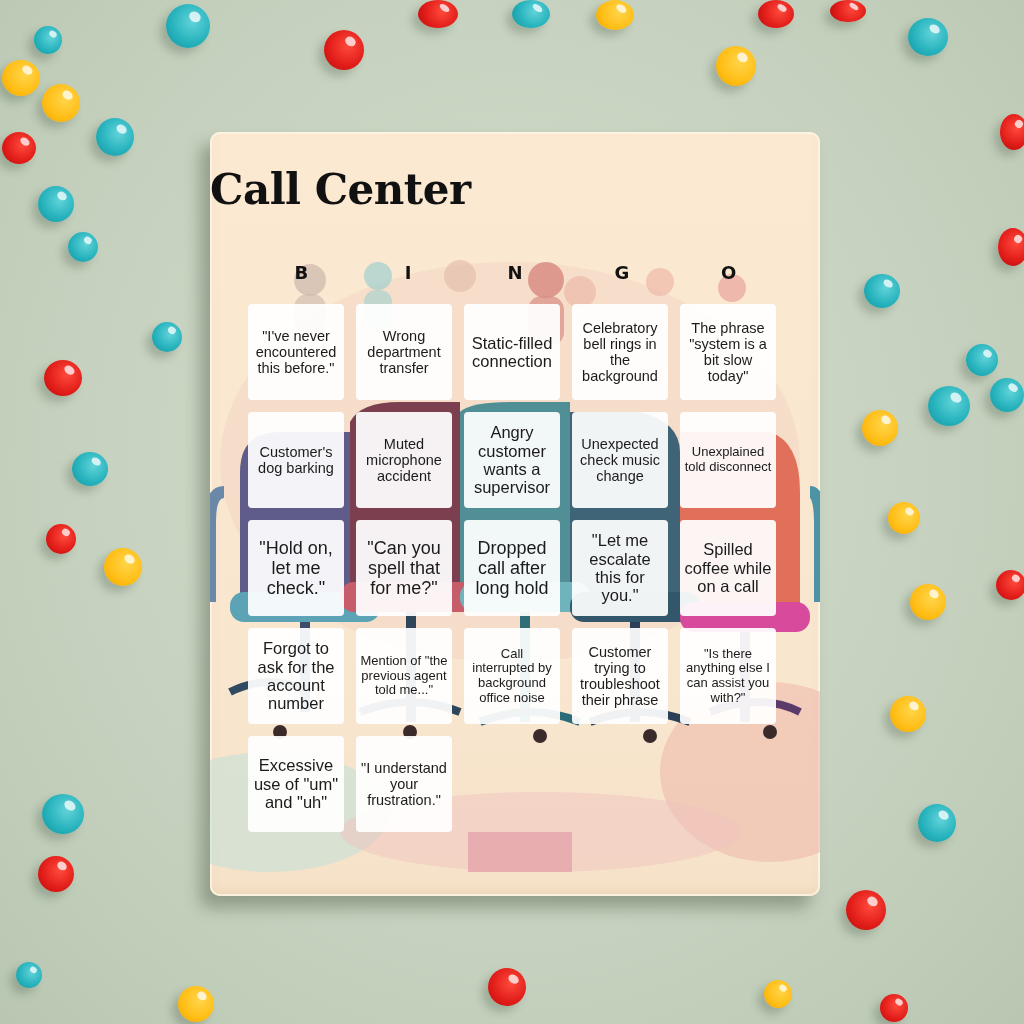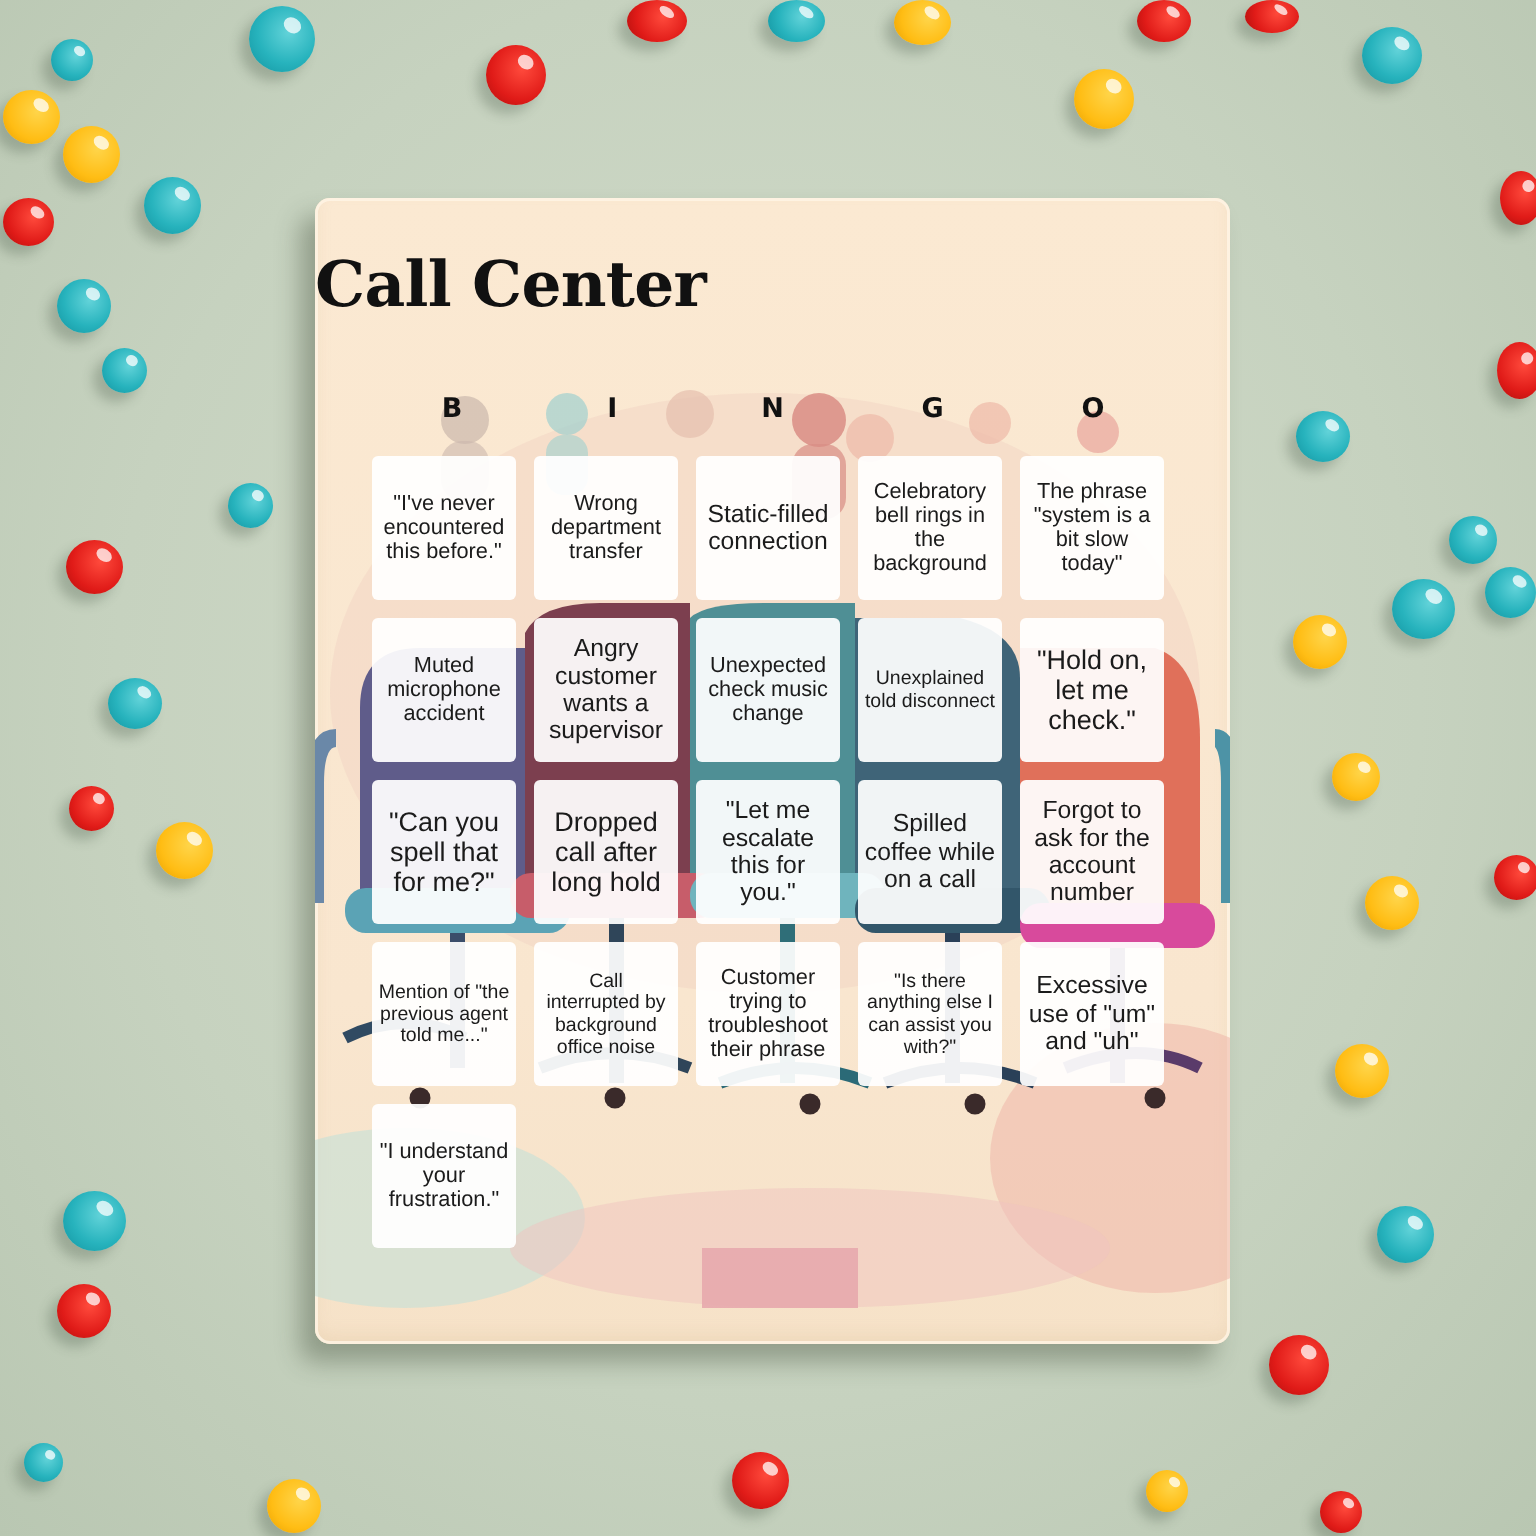--- a/index.html
+++ b/index.html
@@ -165,20 +165,21 @@
   </div>
 
   <div class="grid">
 
     <div class="cell s14">"I've never encountered this before."</div>
     <div class="cell s14">Wrong department transfer</div>
     <div class="cell s16">Static-filled connection</div>
     <div class="cell s14">Celebratory bell rings in the background</div>
     <div class="cell s14">The phrase "system is a bit slow today"</div>
 
+    <div class="cell s14">Customer's dog barking</div>
     <div class="cell s14">Muted microphone accident</div>
     <div class="cell s16">Angry customer wants a supervisor</div>
     <div class="cell s14">Unexpected check music change</div>
     <div class="cell s13">Unexplained told disconnect</div>
 
     <div class="cell s18">"Hold on, let me check."</div>
     <div class="cell s18">"Can you spell that for me?"</div>
     <div class="cell s18">Dropped call after long hold</div>
     <div class="cell s16">"Let me escalate this for you."</div>
 

